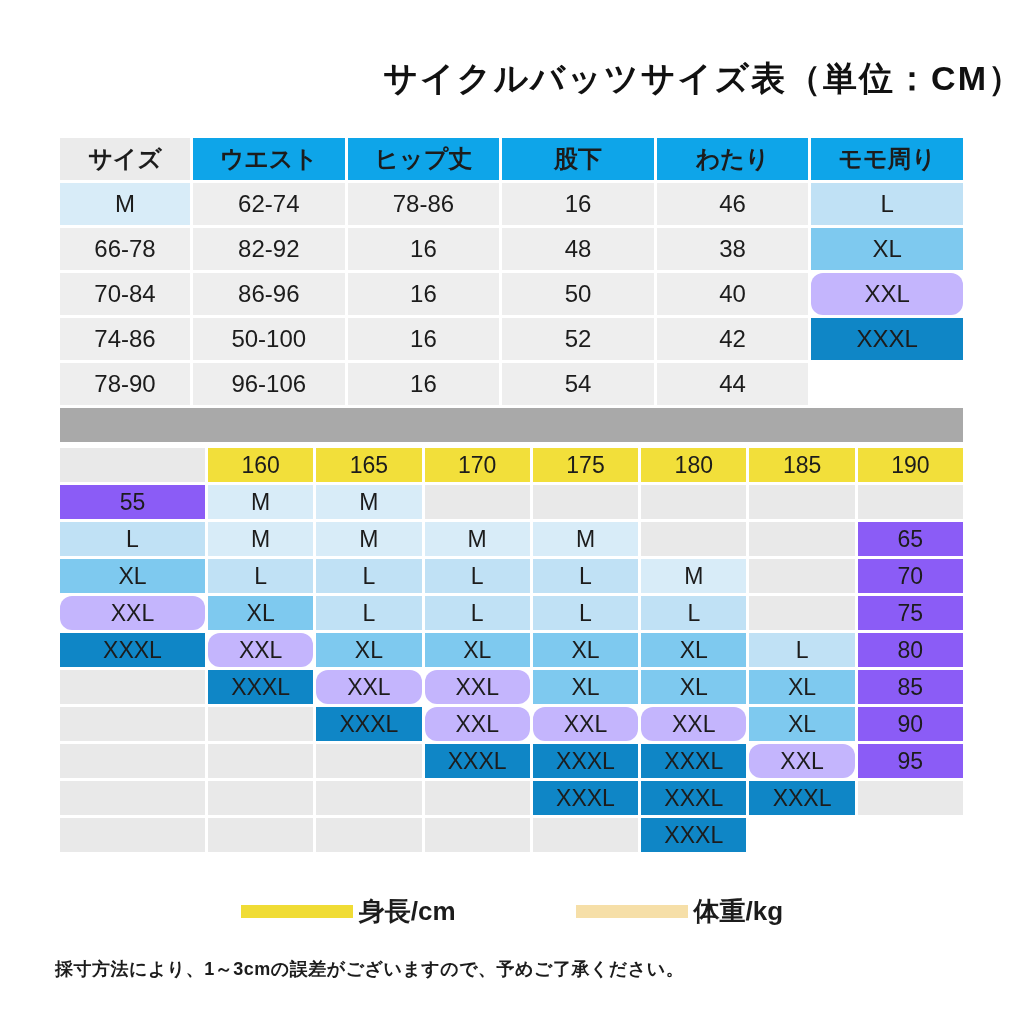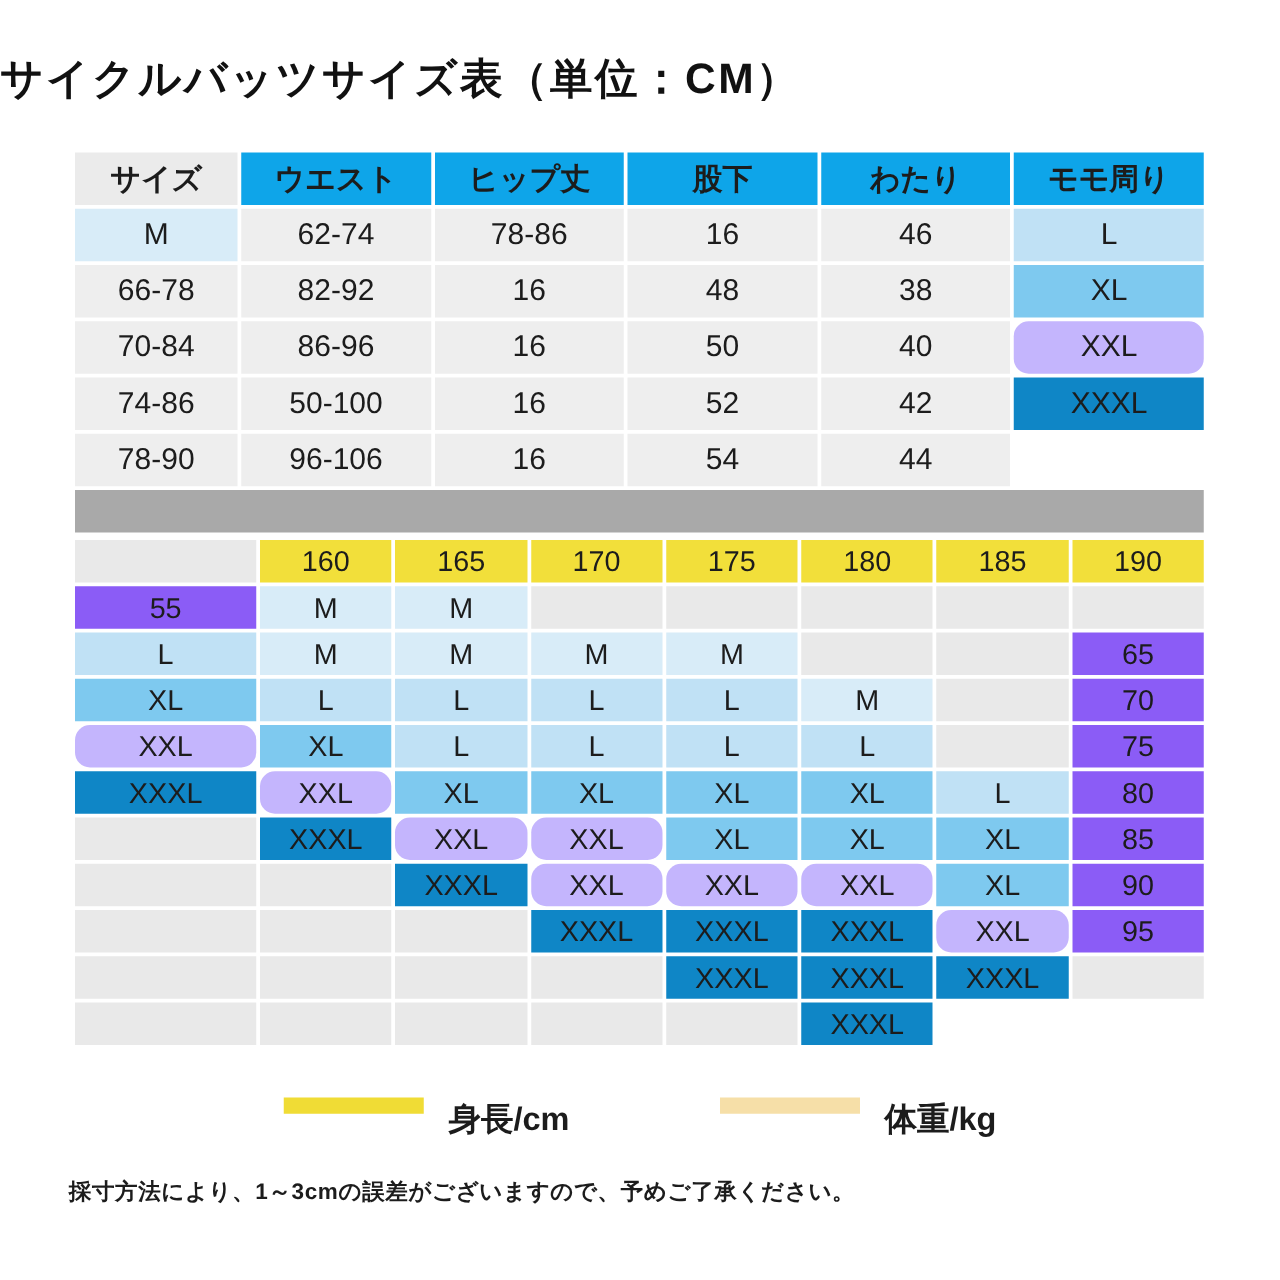--- a/index.html
+++ b/index.html
@@ -1,37 +1,37 @@
 <!DOCTYPE html>
 <html><head>
 <meta charset="utf-8">
 <style>
   html,body{margin:0;padding:0;background:#ffffff;}
   .page{width:1024px;height:1024px;background:#ffffff;font-family:"Liberation Sans",sans-serif;color:#1c1c1c;overflow:hidden;}
-  .title{margin:0;padding-top:40px;text-align:left;font-size:34px;font-weight:bold;letter-spacing:2px;color:#111;}
+  .title{margin:0;padding-top:56px;text-align:right;font-size:34px;font-weight:bold;letter-spacing:2px;color:#111;}
   .content{width:903px;margin-left:60px;}
   .grid{display:grid;gap:3px;}
   .t1{grid-template-columns:130px repeat(5,1fr);margin-top:36px;}
   .cell{display:flex;align-items:center;justify-content:center;font-size:24px;background:#eeeeee;height:42px;white-space:nowrap;}
   .t1 .hdr{background:#0ea5e9;font-weight:bold;}
   .t1 .hdr-size{background:#ebebeb;}
   .band{height:34px;background:#a9a9a9;margin-top:3px;}
   .t2{grid-template-columns:145px repeat(7,1fr);margin-top:6px;}
   .t2 .cell{height:34px;font-size:23px;}
   .corner{background:#e9e9e9;}
   .hh{background:#f2df3a;}
   .wt{background:#8b5cf6;}
   .empty{background:#e9e9e9;}
   .sz-M{background:#d8ecf8;}
   .sz-L{background:#c0e1f5;}
   .sz-XL{background:#7ec9ef;}
   .sz-XXL{background:#c4b5fd;border-radius:12px;}
   .sz-XXXL{background:#0f86c6;}
   .legend{display:flex;justify-content:center;align-items:center;gap:120px;margin-top:42px;}
-  .legend-item{display:flex;gap:20px;}
+  .legend-item{display:flex;align-items:center;gap:6px;}
   .legend-bar{display:inline-block;width:112px;height:13px;}
   .legend-label{font-size:26px;font-weight:bold;}
   .note{margin:28px 0 0 55px;font-size:18px;font-weight:bold;letter-spacing:0.5px;}
 </style>
 </head>
 <body>
 
 <div class="page">
   <h1 class="title">サイクルバッツサイズ表（単位：CM）</h1>
 

